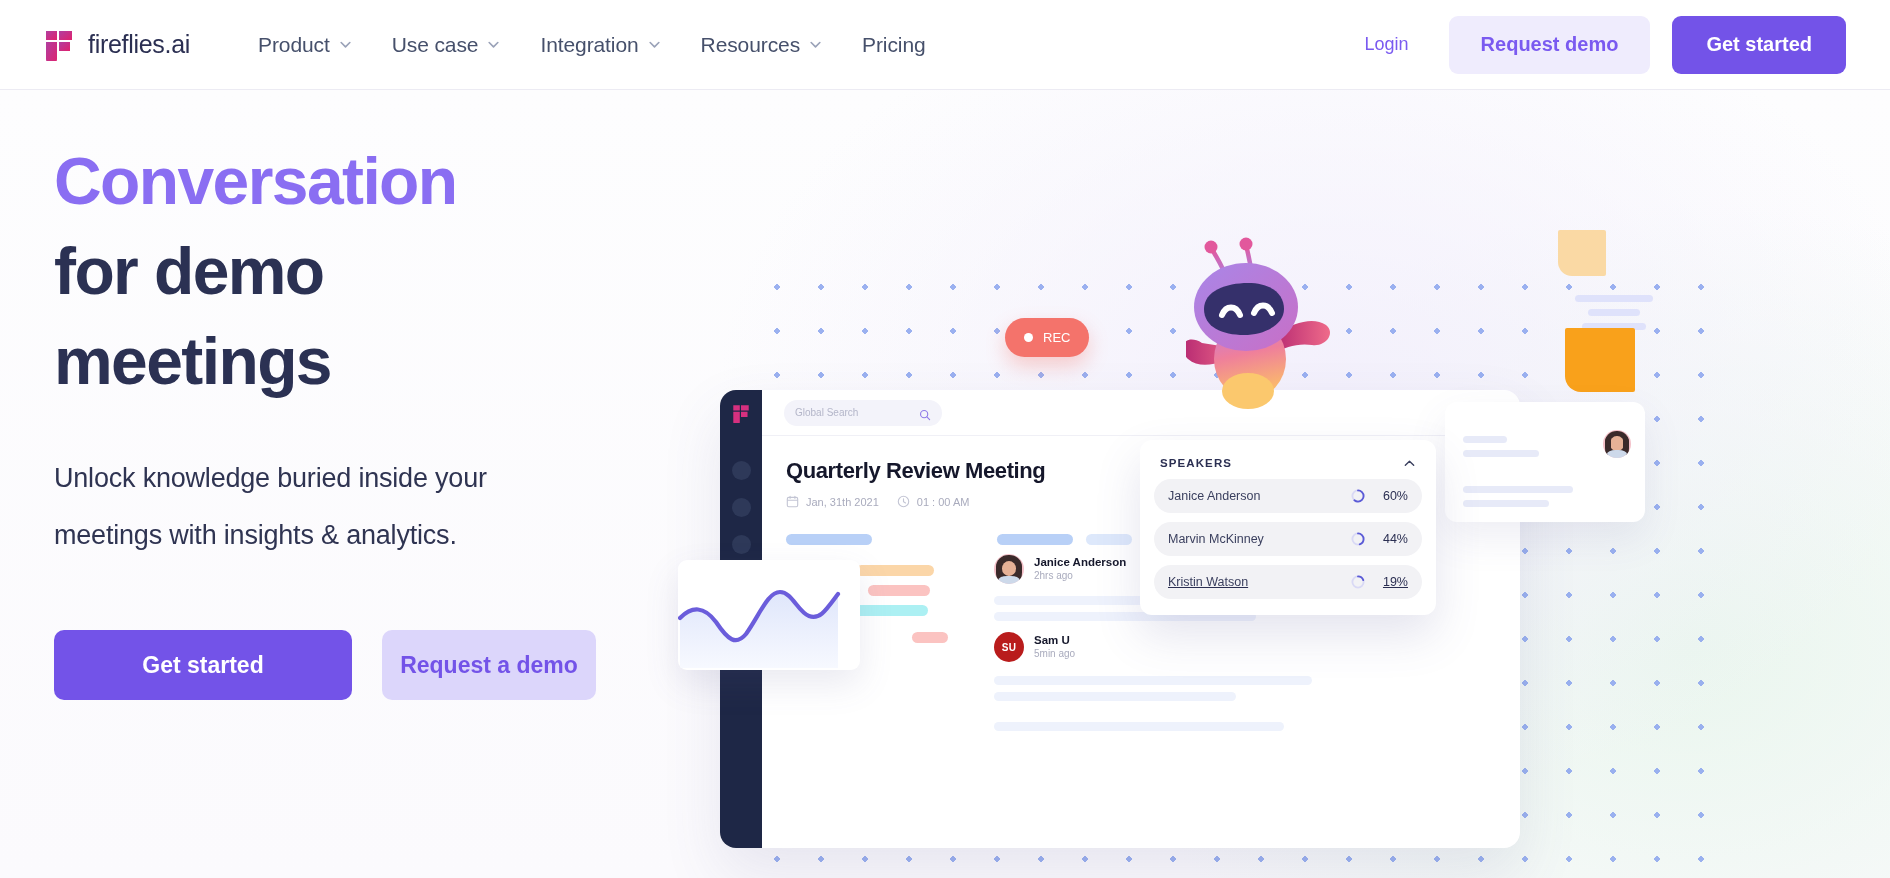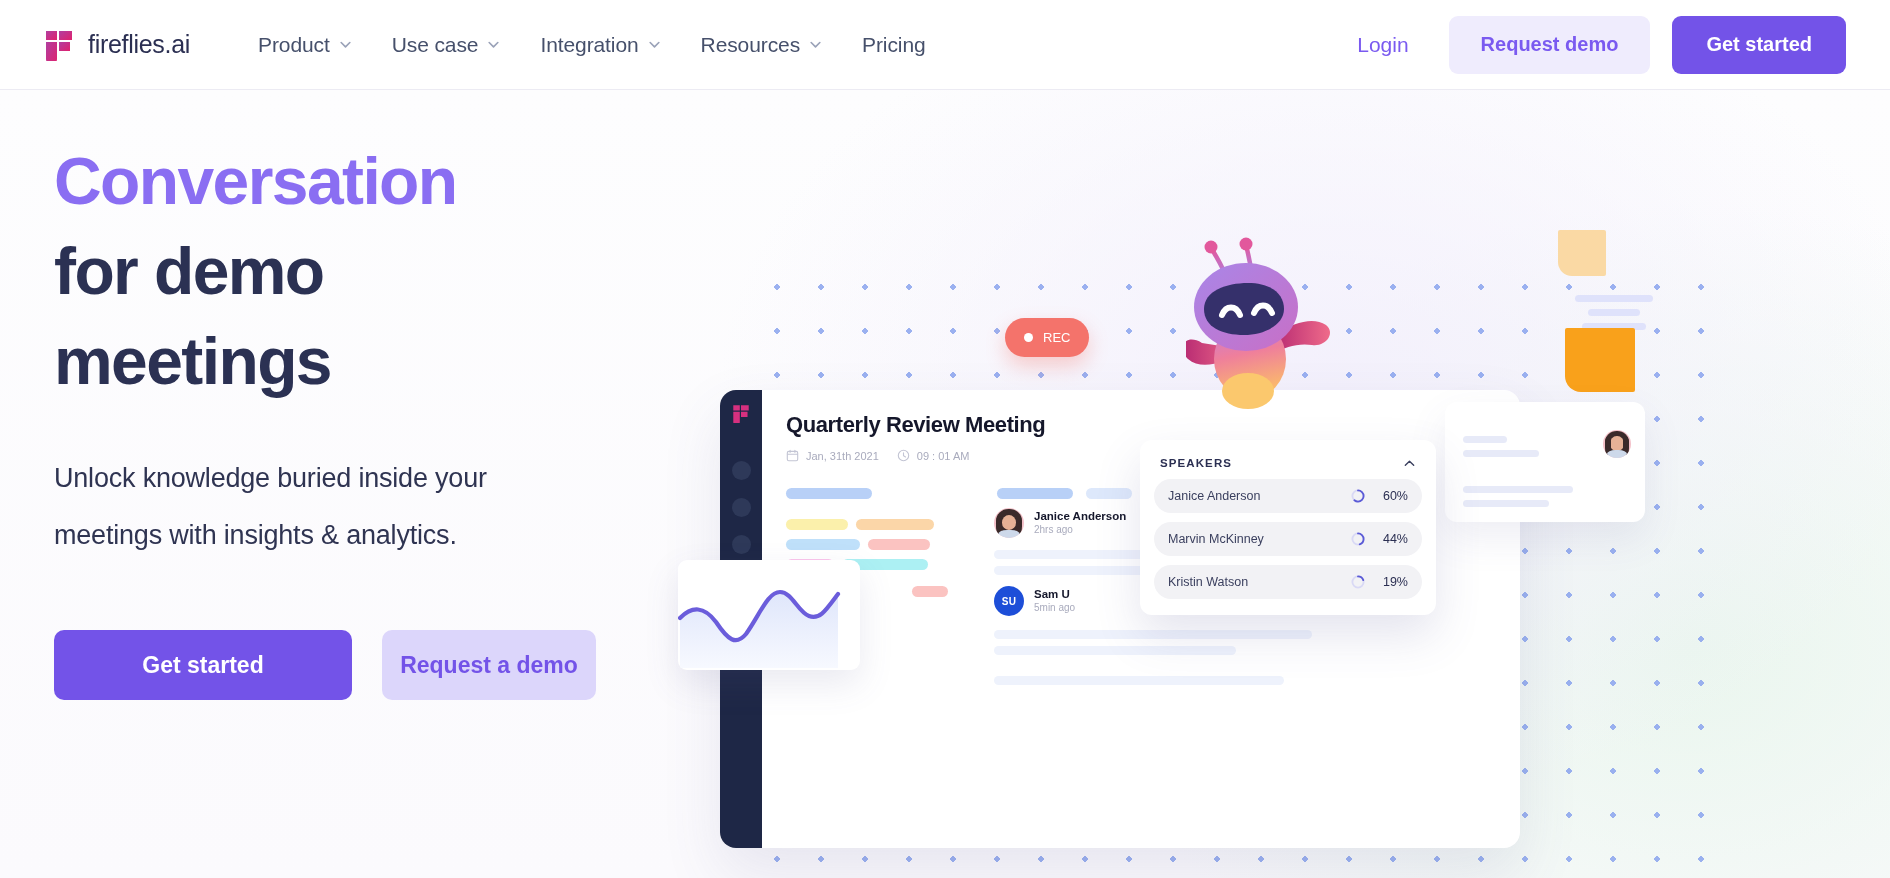--- a/index.html
+++ b/index.html
@@ -27,21 +27,21 @@
   .nav-links { display:flex; align-items:center; gap:40px; }
   .nav-item {
     display:flex; align-items:center; gap:9px;
     font-size:21px; color:#46506b; cursor:pointer;
     letter-spacing:-0.1px;
   }
   .chev { width:13px; height:13px; flex:none; color:#9aa2b8; }
   .chev svg { display:block; }
 
   .nav-right { margin-left:auto; display:flex; align-items:center; gap:22px; }
-  .login-link { font-size:21px; color:#7a5af0; cursor:pointer; padding:0 18px; }
+  .login-link { font-size:18px; color:#7a5af0; cursor:pointer; padding:0 18px; }
   .btn {
     border:none; border-radius:9px; cursor:pointer;
     font-family:"Liberation Sans", sans-serif;
     font-size:20px; font-weight:700;
     display:flex; align-items:center; justify-content:center;
   }
   .btn-demo { background:#efecfd; color:#7a5af0; height:58px; padding:0 32px; }
   .btn-start { background:#7353e8; color:#ffffff; height:58px; padding:0 34px; }
 
   
@@ -195,21 +195,21 @@
 
   
   .face { position:absolute; inset:0; background:#f3c0c8; }
   .face .hair { position:absolute; left:8%; top:2%; width:84%; height:78%; background:#3a2a2a; border-radius:50% 50% 42% 42%; }
   .face .skin { position:absolute; left:26%; top:22%; width:48%; height:52%; background:#e6b196; border-radius:50% 50% 48% 48%; }
   .face .body { position:absolute; left:14%; bottom:-6%; width:72%; height:34%; background:#cdd9ea; border-radius:42% 42% 0 0; }
   .face .hairL { position:absolute; left:8%; top:26%; width:20%; height:62%; background:#3a2a2a; border-radius:40% 0 34% 40%; }
   .face .hairR { position:absolute; right:8%; top:26%; width:20%; height:62%; background:#3a2a2a; border-radius:0 40% 40% 34%; }
 
   .initials {
-    position:absolute; inset:0; background:#1d4ed8; color:#fff;
+    position:absolute; inset:0; background:#b91c1c; color:#fff;
     display:flex; align-items:center; justify-content:center;
     font-size:10px; font-weight:700; letter-spacing:.4px;
   }
 </style>
 </head>
 <body>
 
 <header class="navbar">
 
   <div class="brand">
@@ -319,20 +319,31 @@
             <path d="M15 13 h11 v9 H15 Z" fill="#d6307f"></path>
           </svg>
         </span>
         <span class="side-dot"></span>
         <span class="side-dot"></span>
         <span class="side-dot"></span>
         <span class="side-dot"></span>
       </div>
 
       <div class="dash-main">
+        <div class="dash-top">
+          <div class="search-pill">
+            <span class="search-ph">Global Search</span>
+            <span class="search-ico">
+              <svg viewBox="0 0 14 14" width="12" height="12">
+                  <circle cx="6" cy="6" r="4.2" fill="none" stroke="currentColor" stroke-width="1.3"></circle>
+                  <path d="M9.2 9.2 L12.4 12.4" stroke="currentColor" stroke-width="1.3" stroke-linecap="round"></path>
+                </svg>
+            </span>
+          </div>
+        </div>
 
         <div class="dash-body">
           <div class="meet-title">Quarterly Review Meeting</div>
           <div class="meet-meta">
             <div class="meta-item">
               <span class="meta-ico">
                 <svg viewBox="0 0 14 14" width="13" height="13">
                     <rect x="1.4" y="2.6" width="11.2" height="10" rx="1.6" fill="none" stroke="currentColor" stroke-width="1.2"></rect>
                     <path d="M1.4 5.6 H12.6" stroke="currentColor" stroke-width="1.2"></path>
                     <path d="M4.4 1.4 V3.6 M9.6 1.4 V3.6" stroke="currentColor" stroke-width="1.2" stroke-linecap="round"></path>
@@ -340,21 +351,21 @@
               </span>
               <span>Jan, 31th 2021</span>
             </div>
             <div class="meta-item">
               <span class="meta-ico">
                 <svg viewBox="0 0 14 14" width="13" height="13">
                     <circle cx="7" cy="7" r="5.6" fill="none" stroke="currentColor" stroke-width="1.2"></circle>
                     <path d="M7 4 V7.2 L9.2 8.6" fill="none" stroke="currentColor" stroke-width="1.2" stroke-linecap="round"></path>
                   </svg>
               </span>
-              <span>09 : 01 AM</span>
+              <span>01 : 00 AM</span>
             </div>
           </div>
 
           <div class="row-bars">
             <span class="bar" style="width:86px; background:#b8d0f7;"></span>
             <span class="bar" style="width:76px; background:#b8d0f7; margin-left:112px;"></span>
             <span class="bar" style="width:46px; background:#dde8fb;"></span>
           </div>
 
           <div class="rowgroup">
@@ -509,21 +520,21 @@
         <span class="sp-name">Marvin McKinney</span>
         <span class="sp-ring">
           <svg viewBox="0 0 20 20" width="14" height="14">
               <circle cx="10" cy="10" r="8" fill="none" stroke="#d9d9f5" stroke-width="2.6"></circle>
               <circle cx="10" cy="10" r="8" fill="none" stroke="#5b5bd6" stroke-width="2.6" stroke-dasharray="22 50.3" transform="rotate(-90 10 10)" stroke-linecap="round"></circle>
             </svg>
         </span>
         <span class="sp-pct">44%</span>
       </div>
 
-      <div class="sp-row" style="margin-bottom:0;">
+      <div class="sp-row" style="margin-bottom:0;text-decoration:underline;">
         <span class="sp-name">Kristin Watson</span>
         <span class="sp-ring">
           <svg viewBox="0 0 20 20" width="14" height="14">
               <circle cx="10" cy="10" r="8" fill="none" stroke="#d9d9f5" stroke-width="2.6"></circle>
               <circle cx="10" cy="10" r="8" fill="none" stroke="#5b5bd6" stroke-width="2.6" stroke-dasharray="9.5 50.3" transform="rotate(-90 10 10)" stroke-linecap="round"></circle>
             </svg>
         </span>
         <span class="sp-pct">19%</span>
       </div>
     </div>

